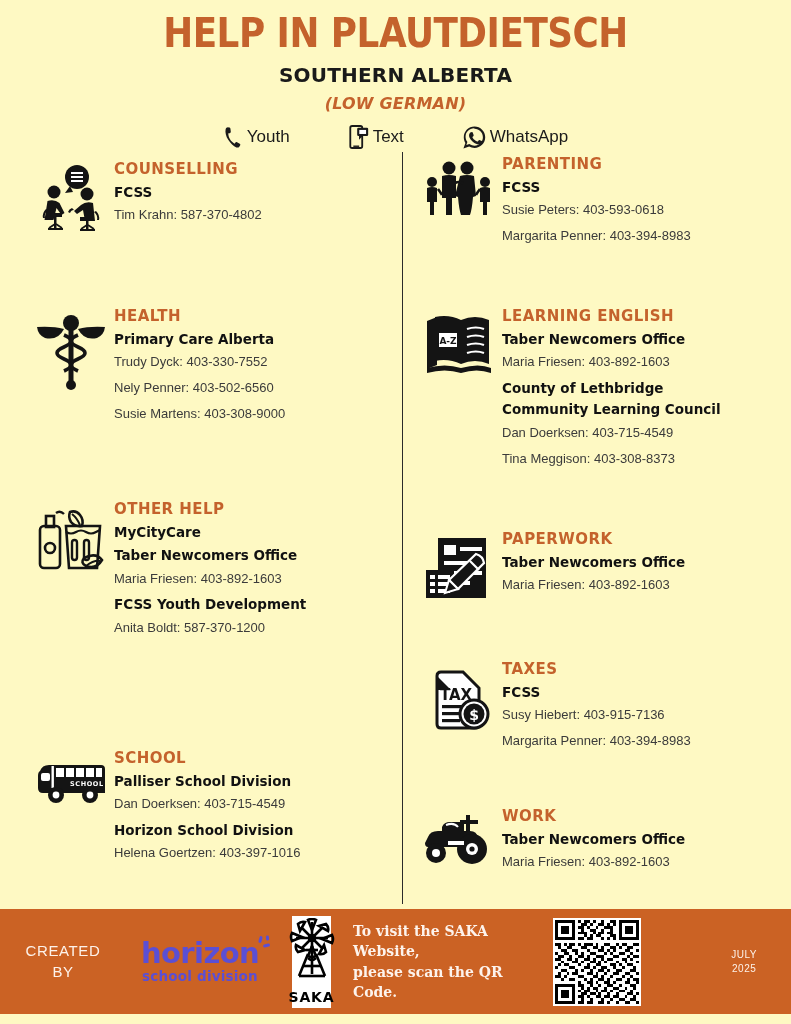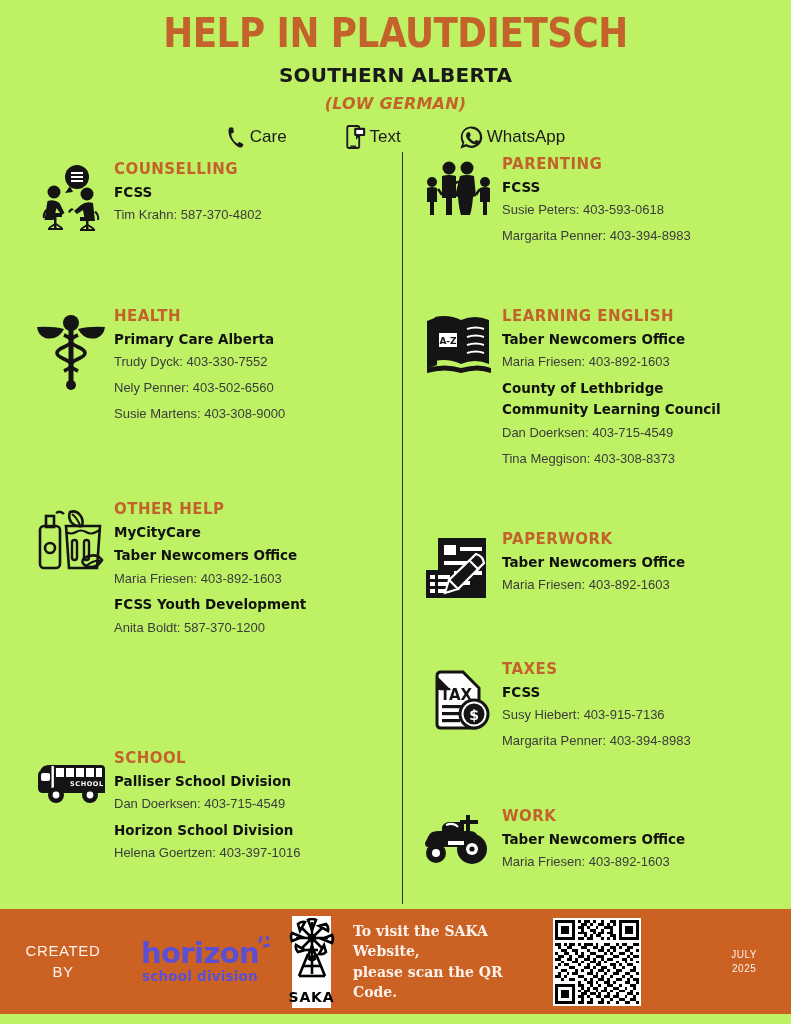--- a/index.html
+++ b/index.html
@@ -11,21 +11,21 @@
     width: 791px;
     height: 1024px;
     position: relative;
     font-family: "Liberation Sans", sans-serif;
     overflow: hidden;
   }
   .page {
     position: relative;
     width: 791px;
     height: 1024px;
-    background: #bef264;
+    background: #fef9c3;
     box-sizing: border-box;
   }
 
   
   .header {
     text-align: center;
     padding-top: 12px;
   }
   .main-title {
     font-size: 41px;
@@ -242,21 +242,21 @@
     <div class="sub-title">SOUTHERN ALBERTA</div>
     <div class="sub-title2">(LOW GERMAN)</div>
 
     <div class="methods">
       <div class="method">
         <span>
           <svg width="21" height="25" viewBox="0 0 24 28">
             <path d="M5.6 2.2c-1.3 0-2.3 1-2.6 2.3-.7 3.5.3 8 3 12.2 2.6 4.2 6 7.3 9.3 8.6 1.2.5 2.6.2 3.3-.8l.9-1.3c.5-.7.3-1.6-.4-2l-3-1.9c-.6-.4-1.4-.2-1.9.4l-1 1.3c-2-1-3.8-2.7-5.2-5-1.4-2.3-2-4.6-1.9-6.8l1.6-.2c.7-.1 1.3-.8 1.2-1.5l-.4-3.5c-.1-.8-.8-1.3-1.6-1.3z" fill="#1a1a1a"></path>
           </svg>
         </span>
-        <span class="method-label">Care</span>
+        <span class="method-label">Youth</span>
       </div>
 
       <div class="method">
         <span>
           <svg width="22" height="26" viewBox="0 0 24 28">
             <rect x="2.5" y="2" width="13" height="24" rx="2" fill="none" stroke="#1a1a1a" stroke-width="2"></rect>
             <rect x="6.5" y="24" width="5" height="0.1" stroke="#1a1a1a" stroke-width="1.4"></rect>
             <rect x="10" y="4" width="12" height="9" rx="1.4" fill="#1a1a1a"></rect>
             <rect x="12.3" y="6.3" width="7.4" height="4.4" fill="#ffffff"></rect>
             <path d="M12 13 l4 0 l-4 4 z" fill="#1a1a1a"></path>

